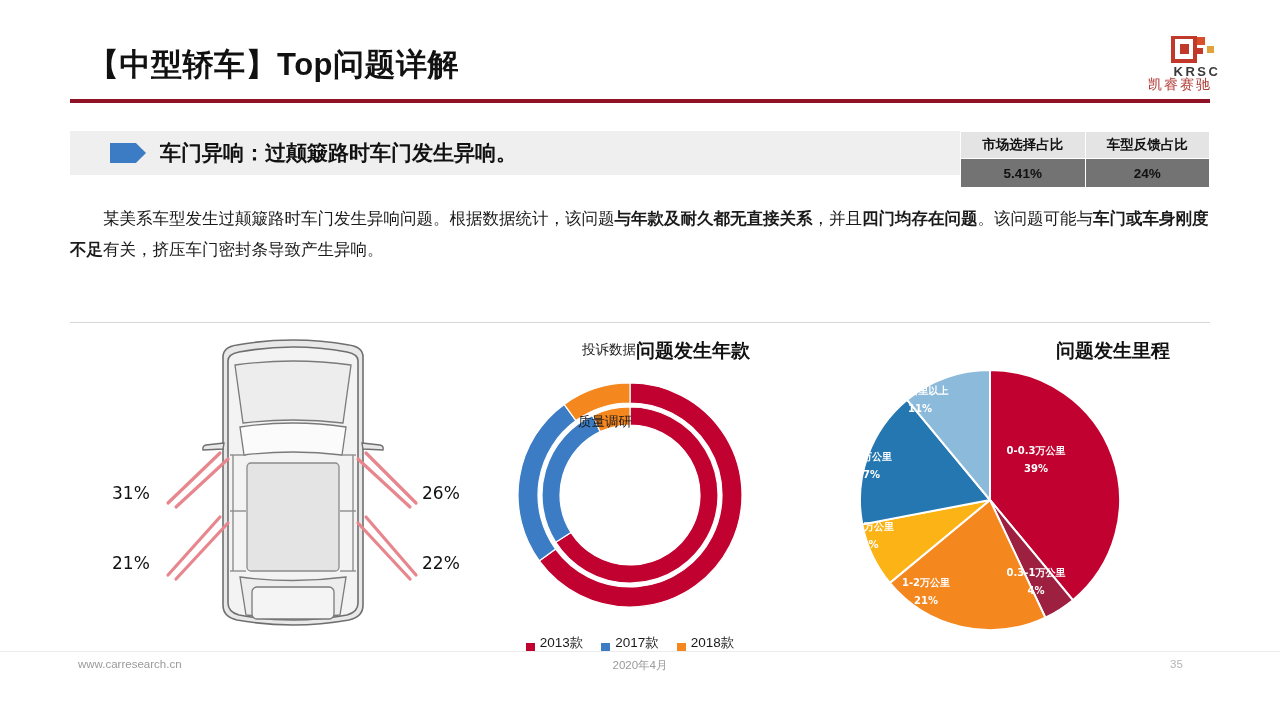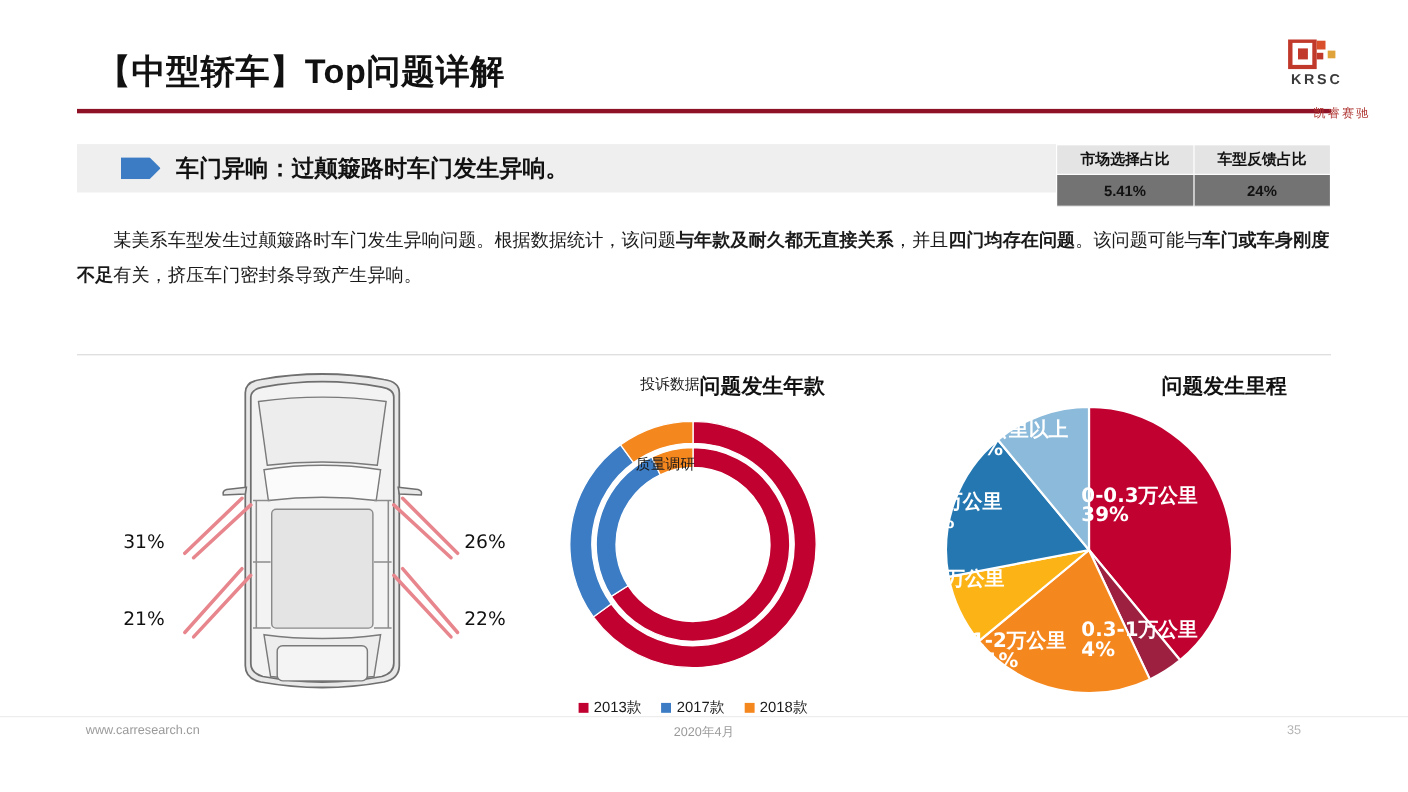--- a/index.html
+++ b/index.html
@@ -21,22 +21,22 @@
     position: absolute; left: 70px; top: 99px; width: 1140px; height: 4px;
     background: #8e1125;
   }
   .logo { position: absolute; left: 1148px; top: 36px; width: 98px; height: 58px; }
   .logo-mark { position: relative; width: 60px; height: 27px; margin: 0 auto 2px auto; }
   .logo-text {
     text-align: center; font-size: 13px; font-weight: bold; color: #3a3a3a;
     letter-spacing: 2.5px; line-height: 13px;
   }
   .logo-cn {
-    text-align: right; font-size: 11px; color: #b03a36; letter-spacing: 2px;
-    margin-top: 20px; line-height: 10px;
+    text-align: left; font-size: 14px; color: #b03a36; letter-spacing: 2px;
+    margin-top: 1px; line-height: 10px;
   }
 
   
   .banner {
     position: absolute; left: 70px; top: 131px; width: 890px; height: 44px;
     background: #efefef; display: flex; align-items: center; text-align: center;
   }
   .banner-arrow {
     width: 36px; height: 20px; margin-left: 40px; margin-right: 14px;
     background: #3b7cc4;
@@ -91,42 +91,42 @@
   .ring-label {
     position: absolute; font-size: 13.5px; color: #1a1a1a;
     font-family: "DejaVu Sans", "Liberation Sans", sans-serif; white-space: nowrap;
   }
 
   .legend {
     position: absolute; left: 480px; top: 634px; width: 300px;
     display: flex; justify-content: center; gap: 18px;
     font-size: 13.5px; color: #1a1a1a;
   }
-  .legend-item { display: flex; align-items: center; gap: 5px; white-space: nowrap; }
+  .legend-item { display: flex; align-items: flex-end; gap: 5px; white-space: nowrap; }
   .legend-swatch { width: 9px; height: 9px; display: inline-block; }
 
   
   .footer-rule {
     position: absolute; left: 0px; top: 651px; width: 1280px; height: 1px;
     background: #ececec;
   }
   .footer-left {
     position: absolute; left: 78px; top: 658px; font-size: 11.5px; color: #9a9a9a;
   }
   .footer-center {
     position: absolute; left: 560px; top: 658px; width: 160px; text-align: center;
     font-size: 11.5px; color: #9a9a9a;
   }
   .footer-page {
     position: absolute; left: 1170px; top: 658px; font-size: 11.5px; color: #b5b5b5;
   }
 
   .pie-slice-label {
-    position: absolute; color: #ffffff; font-weight: bold; 
-    font-size: 18px; line-height: 18px; white-space: nowrap;
+    position: absolute; color: #ffffff; font-weight: bold; text-align: center;
+    font-size: 10px; line-height: 18px; white-space: nowrap;
     font-family: "DejaVu Sans", "Liberation Sans", sans-serif;
   }
 </style>
 </head>
 <body>
 
 <div id="slide">
 
   <div class="title">【中型轿车】Top问题详解</div>
   <div class="title-rule"></div>

